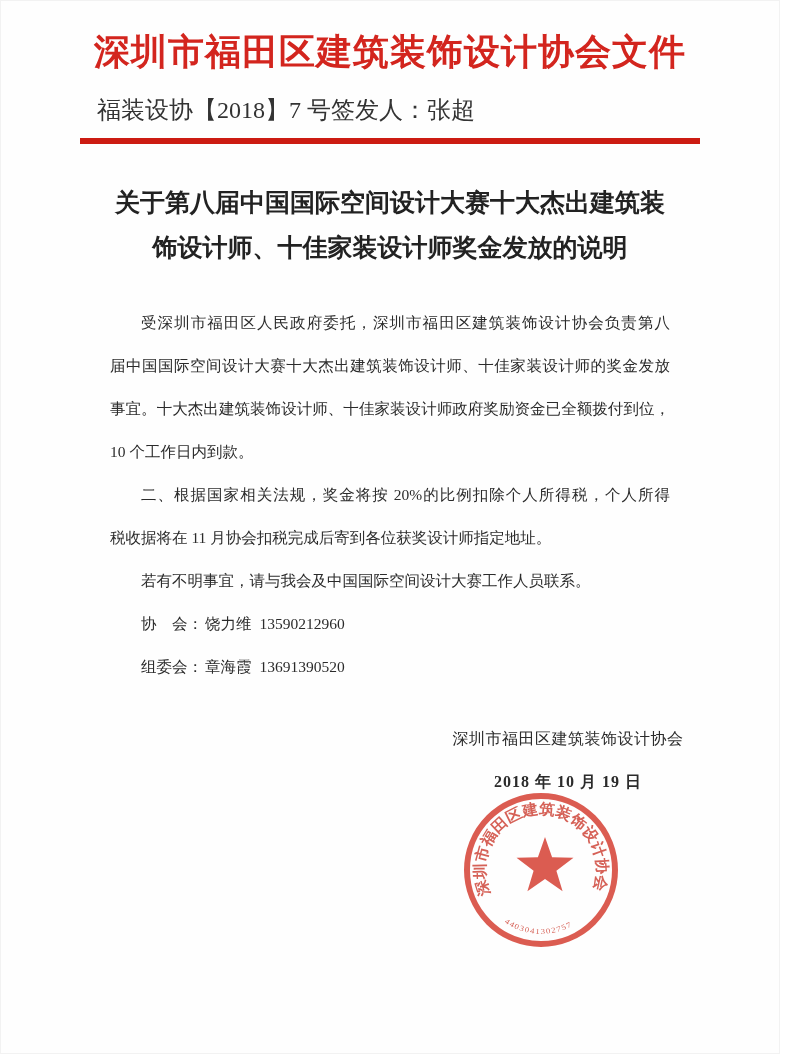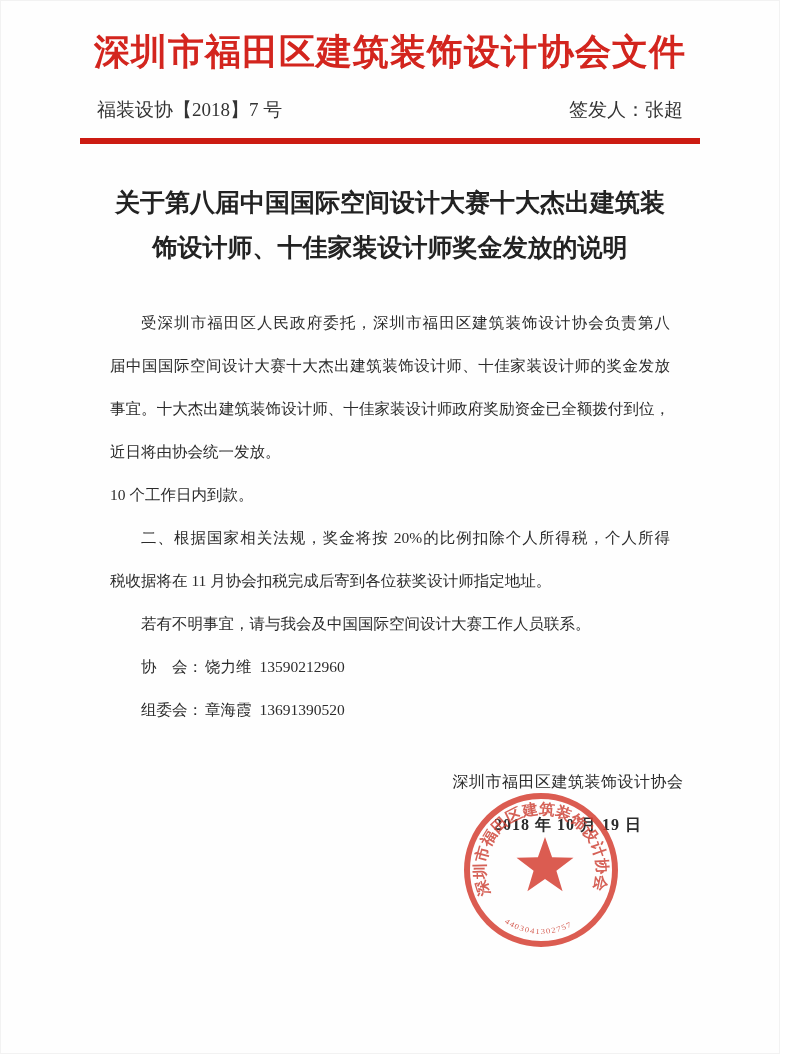--- a/index.html
+++ b/index.html
@@ -19,23 +19,22 @@
     font-size:36px;
     line-height:48px;
     font-weight:bold;
     letter-spacing:1px;
     color:#d3251e;
   }
   .doc-number-row{
     width:586px;
     margin:22px auto 0;
     display:flex;
-    justify-content:space-between;
     align-items:baseline;
-    font-size:19px;
+    font-size:24px;
     line-height:24px;
     color:#333;
   }
   .red-rule{
     width:620px;height:6px;
     margin:16px auto 0;
     background:#cc1b12;
   }
   
   .doc-title{
@@ -103,21 +102,20 @@
   <div class="doc-title">
     <div>关于第八届中国国际空间设计大赛十大杰出建筑装</div>
     <div>饰设计师、十佳家装设计师奖金发放的说明</div>
   </div>
 
   <div class="doc-body">
 
     <div class="line fill indent">受深圳市福田区人民政府委托，深圳市福田区建筑装饰设计协会负责第八</div>
     <div class="line fill">届中国国际空间设计大赛十大杰出建筑装饰设计师、十佳家装设计师的奖金发放</div>
     <div class="line fill">事宜。十大杰出建筑装饰设计师、十佳家装设计师政府奖励资金已全额拨付到位，</div>
-    <div class="line">近日将由协会统一发放。</div>
 
     <div class="line">10 个工作日内到款。</div>
 
     <div class="line fill indent">二、根据国家相关法规，奖金将按 20%的比例扣除个人所得税，个人所得</div>
     <div class="line">税收据将在 11 月协会扣税完成后寄到各位获奖设计师指定地址。</div>
 
     <div class="line indent">若有不明事宜，请与我会及中国国际空间设计大赛工作人员联系。</div>
 
     <div class="line indent contact-line">
       <span>协　会：</span><span class="cname">饶力维</span><span class="cphone">13590212960</span>

